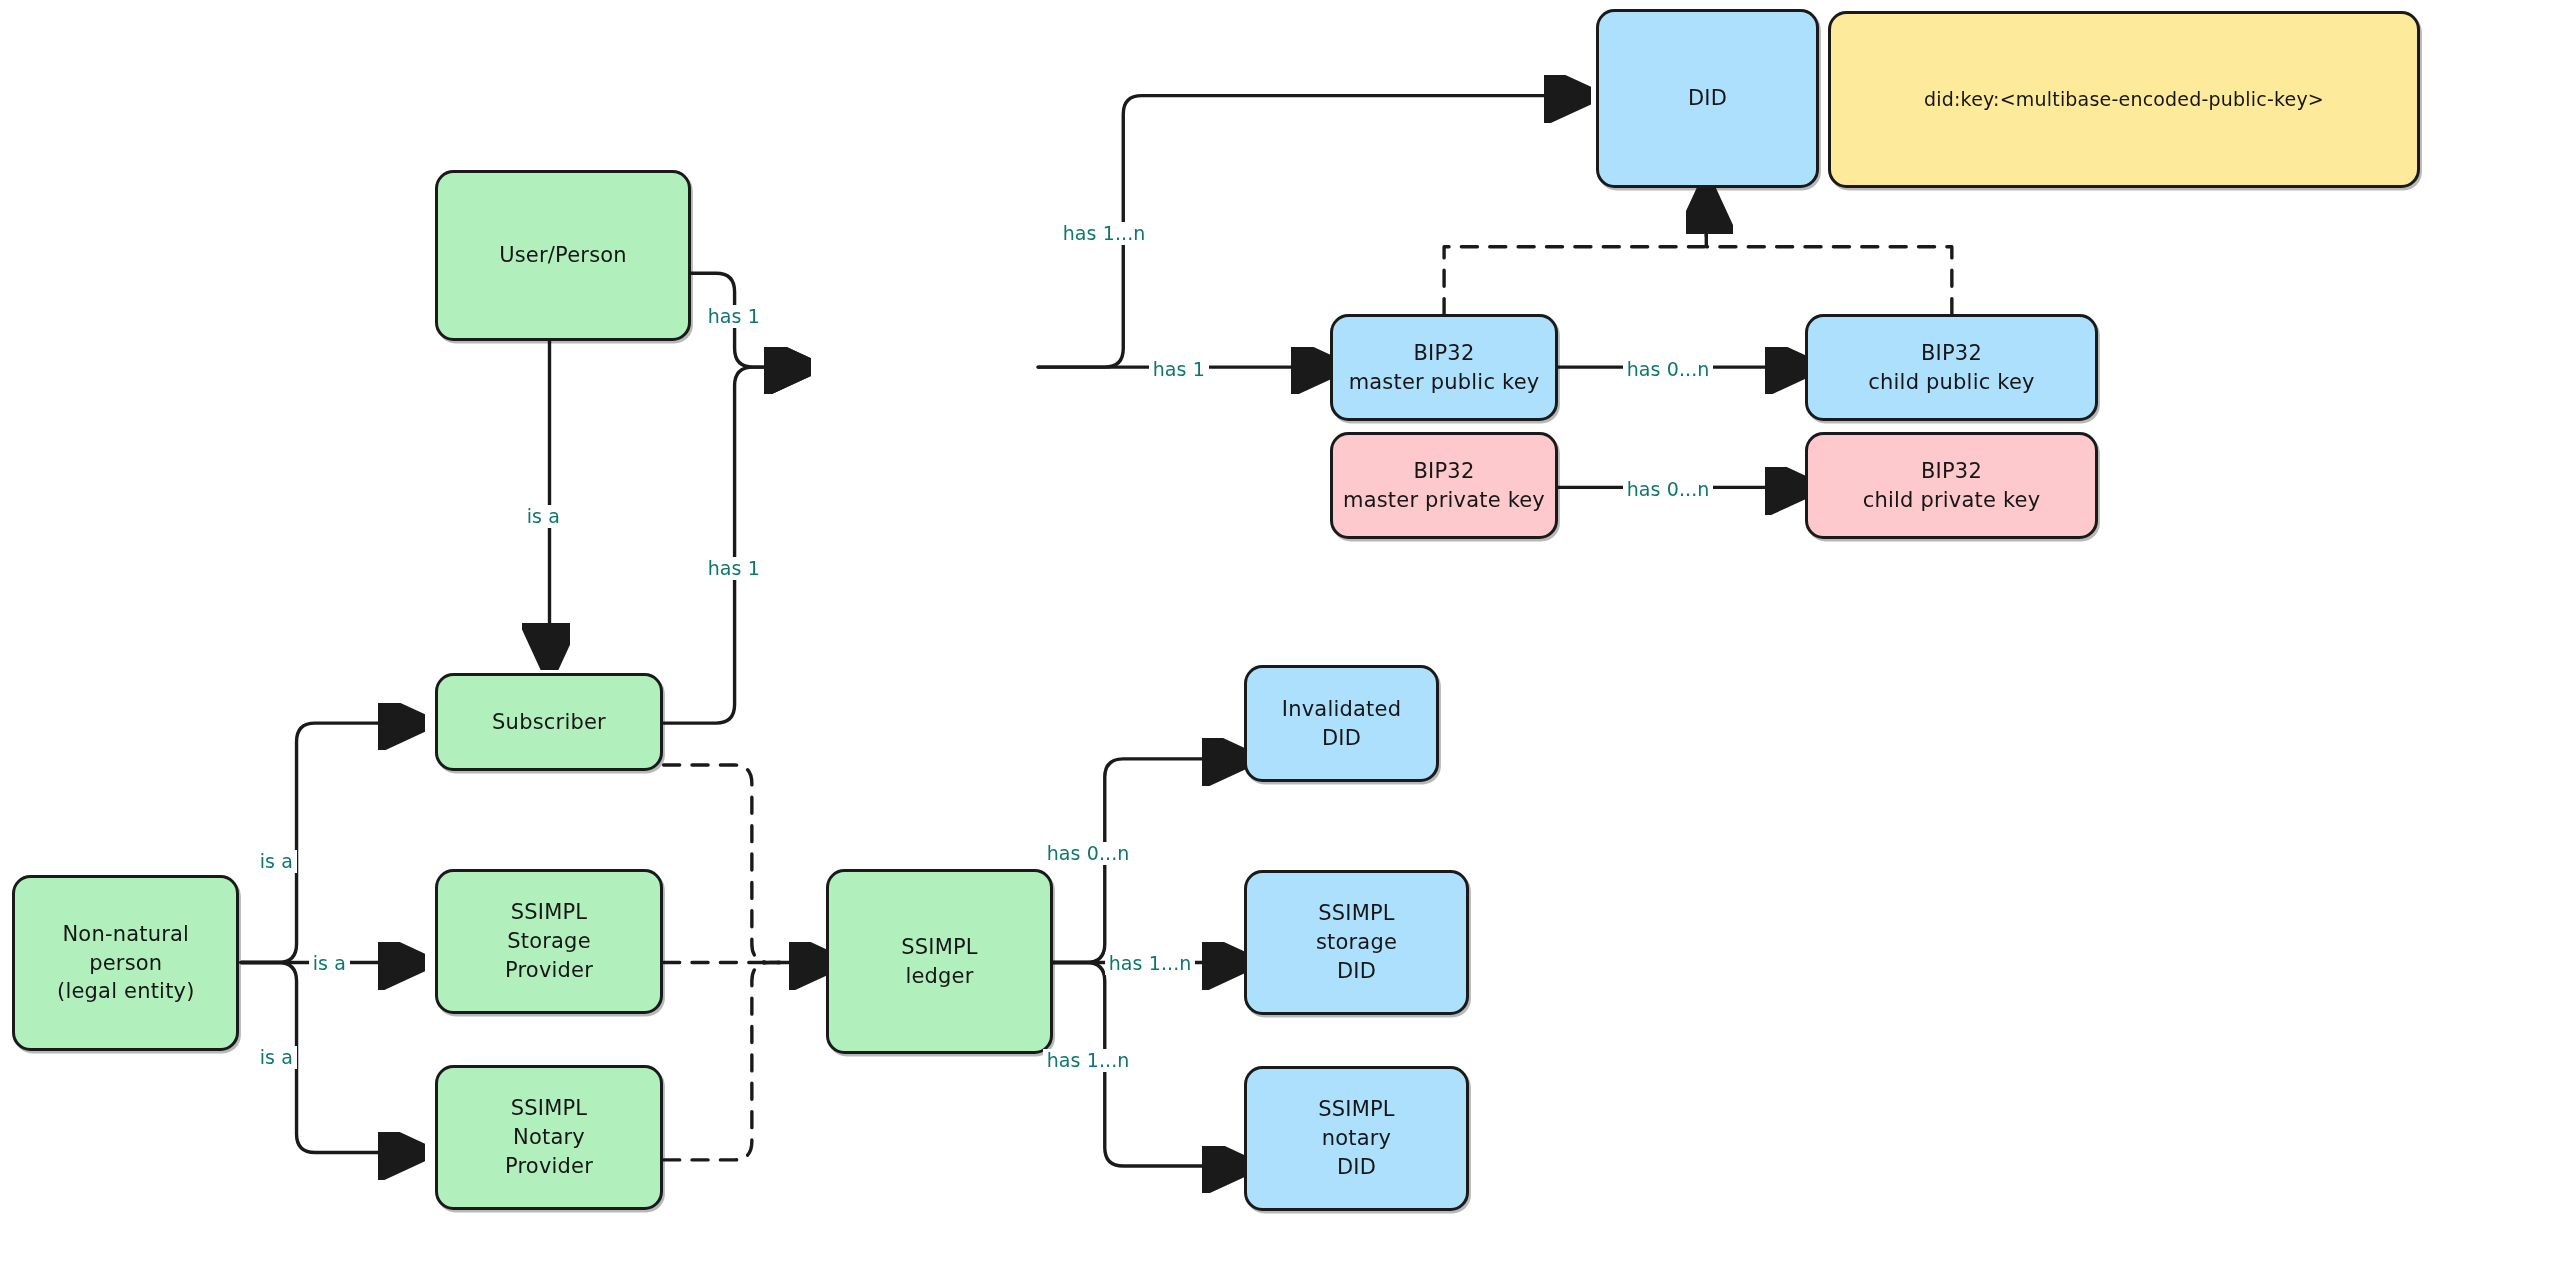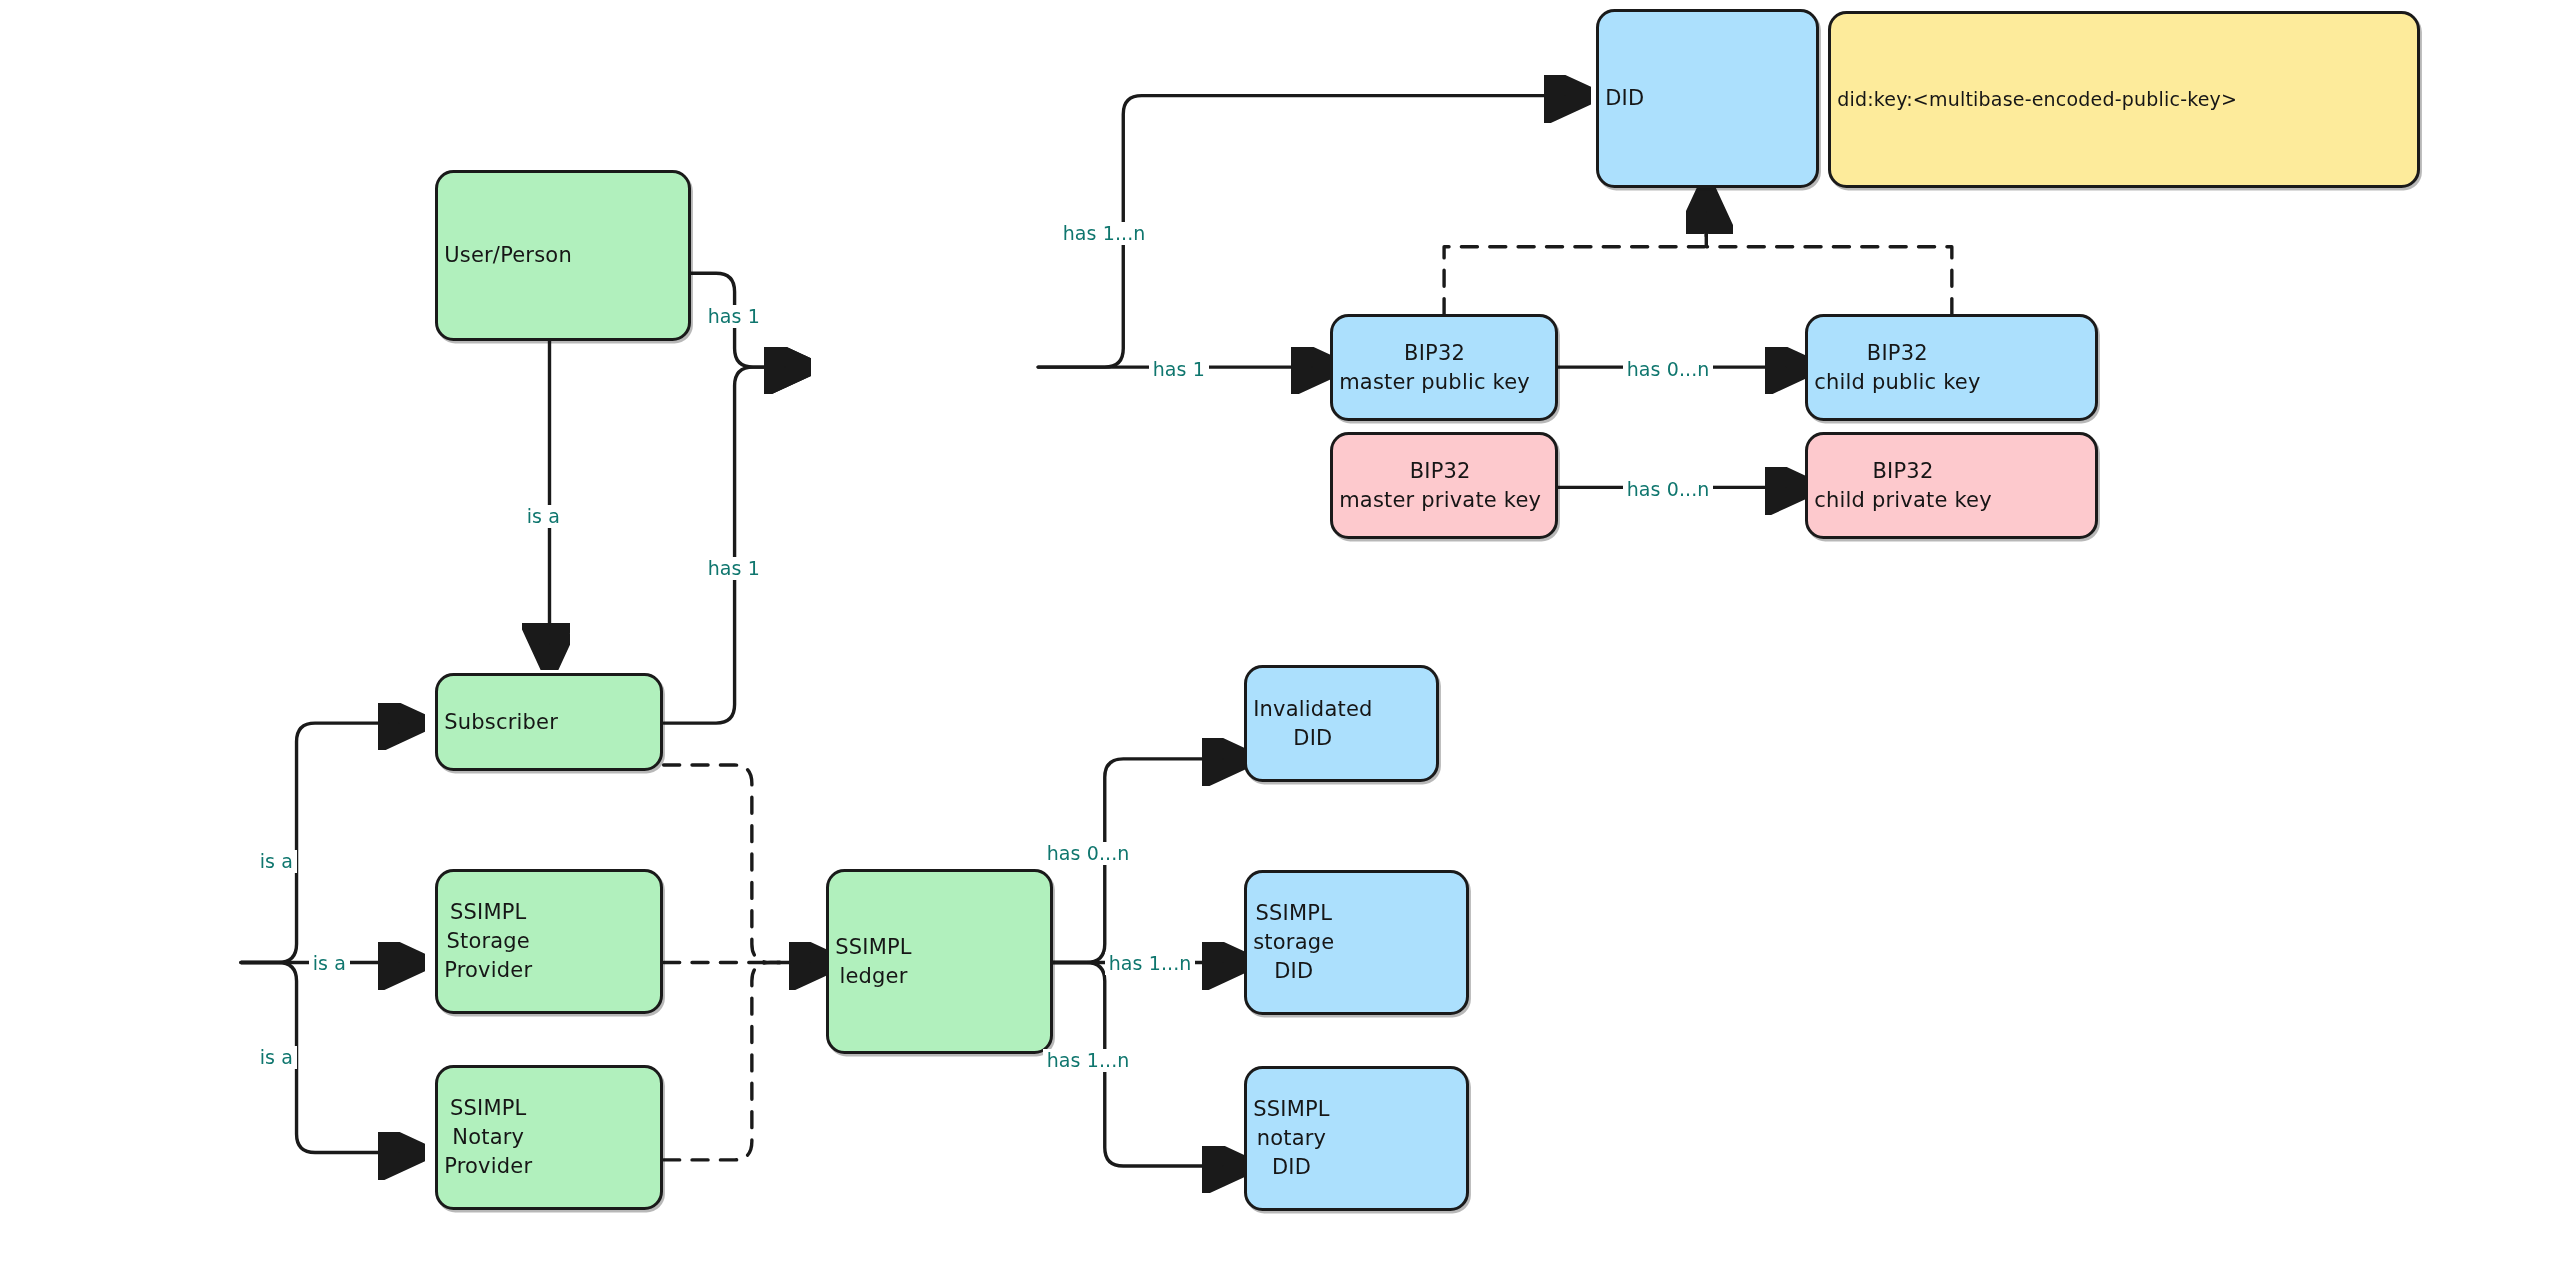--- a/index.html
+++ b/index.html
@@ -16,21 +16,21 @@
     overflow: hidden;
     font-family: "DejaVu Sans", "Liberation Sans", sans-serif;
   }
   .node {
     position: absolute;
     box-sizing: border-box;
     border: 3.7px solid #1a1a1a;
     border-radius: 18.5px;
     display: flex;
     align-items: center;
-    justify-content: flex-start;
+    justify-content: center;
     text-align: center;
     color: #161616;
     font-size: 21px;
     line-height: 1.38;
     letter-spacing: 0.2px;
     padding: 3.7px 6.2px;
     z-index: 5;
     box-shadow: 1.9px 2.5px 0 rgba(20,20,20,0.30);
   }
   .node.green  { background: #b1f0bd; }
@@ -150,20 +150,25 @@
   <div class="node pink" style="left:1330px; top:432px; width:228px; height:107px;">
     <span class="lbl">BIP32
 master private key</span>
   </div>
 
   <div class="node pink" style="left:1805px; top:432px; width:293px; height:107px;">
     <span class="lbl">BIP32
 child private key</span>
   </div>
 
+  <div class="node green" style="left:12.3px; top:875px; width:227px; height:176px;">
+    <span class="lbl">Non-natural
+person
+(legal entity)</span>
+  </div>
 
   <div class="node green" style="left:435px; top:673px; width:228px; height:98px;">
     <span class="lbl">Subscriber</span>
   </div>
 
   <div class="node green" style="left:435px; top:869px; width:228px; height:145px;">
     <span class="lbl">SSIMPL
 Storage
 Provider</span>
   </div>

